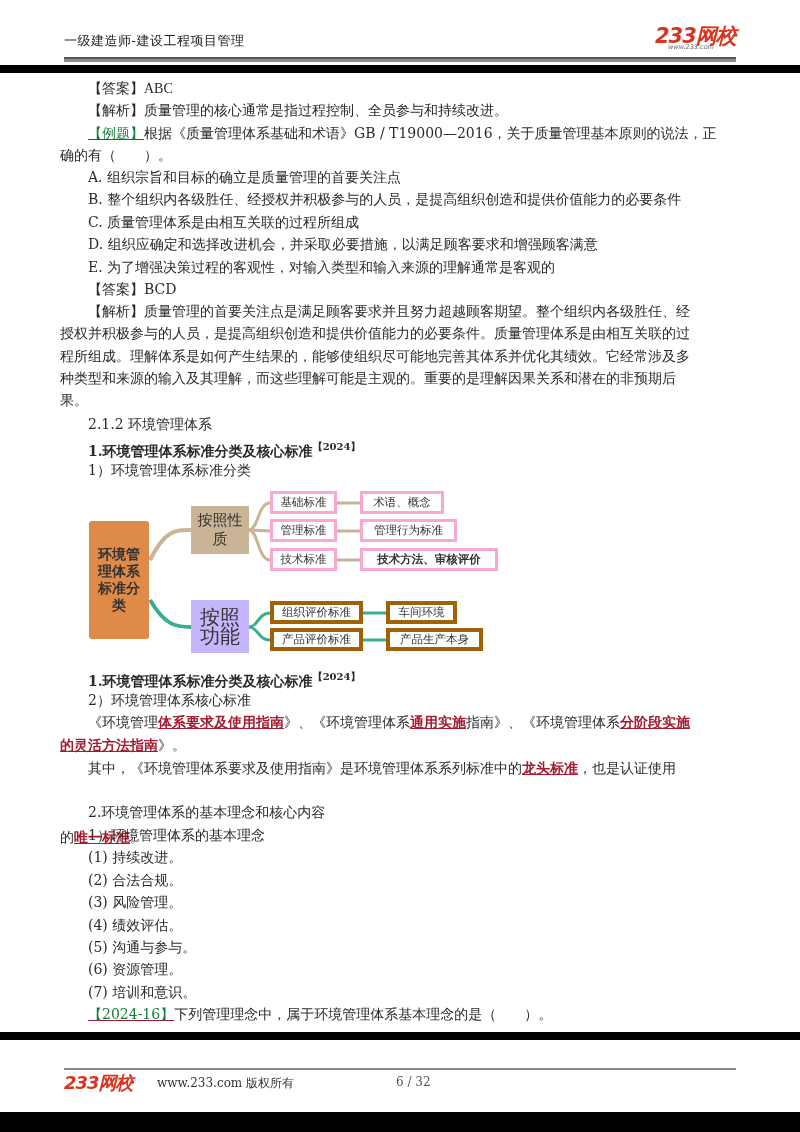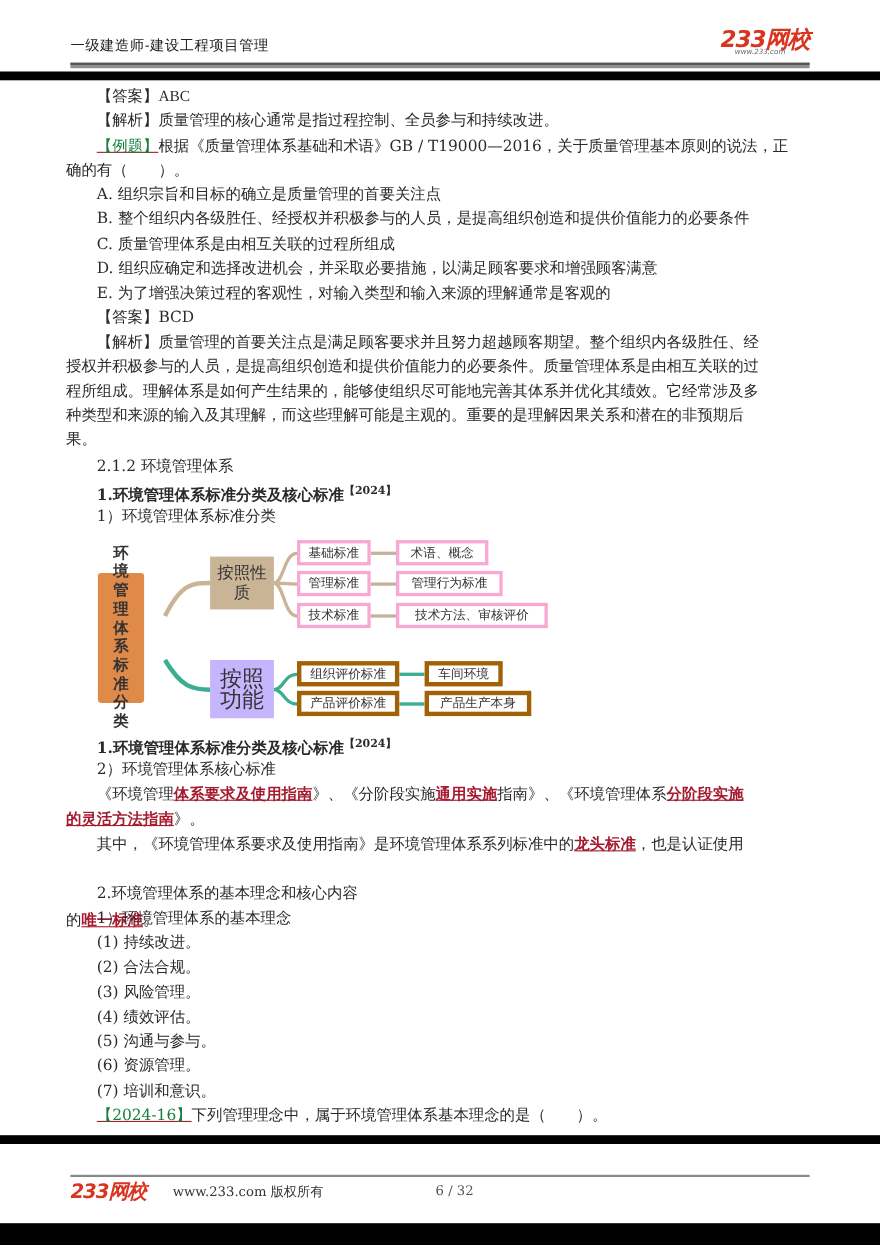--- a/index.html
+++ b/index.html
@@ -21,21 +21,21 @@
   .ind { left: 88px; }
   .opt { left: 88px; }
   .red-tag { color: #15803d; text-decoration: underline; text-decoration-color: #a51c30; }
   .hl { color: #a51c30; font-weight: bold; text-decoration: underline; }
   .bold { font-weight: bold; }
   .sup { font-size: 10px; vertical-align: super; font-weight: bold; }
 
   
   .mm { font-family: "DejaVu Sans", sans-serif; }
   .mm-box { position: absolute; box-sizing: border-box; display: flex; align-items: center; justify-content: center; text-align: center; color: #333; }
-  .root { left: 89px; top: 521px; width: 42px; height: 118px; background: #e08a4a; border-radius: 3px; font-weight: bold; font-size: 14px; line-height: 17px; padding: 0 8px; }
+  .root { left: 89px; top: 521px; width: 60px; height: 118px; background: #e08a4a; border-radius: 3px; font-weight: bold; font-size: 14px; line-height: 17px; padding: 0 8px; }
   .mid-a { left: 191px; top: 506px; width: 58px; height: 48px; background: #c9b496; font-size: 15px; line-height: 19px; }
   .mid-b { left: 191px; top: 600px; width: 58px; height: 53px; background: #c4b5fd; font-size: 20px; line-height: 19px; }
   .leaf-a { background: #fff; border: 3px solid #f9a8d4; font-size: 11.5px; height: 23px; }
   .leaf-b { background: #fff; border: 4px solid #a16207; font-size: 11.5px; height: 23px; }
   .footer-rule { left: 64px; top: 1068px; width: 672px; height: 2px; background: #888; }
   .foot-logo { left: 64px; top: 1071px; font-size: 18px; letter-spacing: -1px; }
   .foot-text { left: 157px; top: 1075px; font-size: 12px; color: #333; }
   .foot-page { left: 396px; top: 1075px; font-size: 12px; color: #555; }
 </style>
 </head>
@@ -106,35 +106,35 @@
   <div class="mm-box root">环境管理体系标准分类</div>
   <div class="mm-box mid-a">按照性质</div>
   <div class="mm-box mid-b">按照功能</div>
 
   <div class="mm-box leaf-a" style="left:270px;top:491px;width:67px;">基础标准</div>
   <div class="mm-box leaf-a" style="left:270px;top:519px;width:67px;">管理标准</div>
   <div class="mm-box leaf-a" style="left:270px;top:548px;width:67px;">技术标准</div>
 
   <div class="mm-box leaf-a" style="left:360px;top:491px;width:84px;text-align:center;">术语、概念</div>
   <div class="mm-box leaf-a" style="left:360px;top:519px;width:97px;">管理行为标准</div>
-  <div class="mm-box leaf-a" style="left:360px;top:548px;width:138px;">技术方法、审核评价</div>
+  <div class="mm-box leaf-a" style="left:360px;top:548px;width:138px;font-weight:bold;">技术方法、审核评价</div>
 
   <div class="mm-box leaf-b" style="left:270px;top:601px;width:93px;">组织评价标准</div>
   <div class="mm-box leaf-b" style="left:270px;top:628px;width:93px;">产品评价标准</div>
 
   <div class="mm-box leaf-b" style="left:386px;top:601px;width:71px;">车间环境</div>
   <div class="mm-box leaf-b" style="left:386px;top:628px;width:97px;">产品生产本身</div>
 </div>
 
 <div class="abs line ind bold" style="top:666px;">
   <span>1.环境管理体系标准分类及核心标准</span><span class="sup">【2024】</span>
 </div>
 <div class="abs line ind" style="top:689px;">2）环境管理体系核心标准</div>
 <div class="abs line ind" style="top:711px;">
-  <span>《环境管理</span><span class="hl">体系要求及使用指南</span><span>》、《分阶段实施</span><span class="hl">通用实施</span><span>指南》、《环境管理体系</span><span class="hl">分阶段实施</span>
+  <span>《环境管理</span><span class="hl">体系要求及使用指南</span><span>》、《环境管理体系</span><span class="hl">通用实施</span><span>指南》、《环境管理体系</span><span class="hl">分阶段实施</span>
 </div>
 <div class="abs line" style="top:734px;">
   <span class="hl">的灵活方法指南</span><span>》。</span>
 </div>
 
 <div class="abs line ind" style="top:757px;">
   <span>其中，《环境管理体系要求及使用指南》是环境管理体系系列标准中的</span><span class="hl">龙头标准</span><span>，也是认证使用</span>
 </div>
 <div class="abs line" style="top:826px;">
   <span>的</span><span class="hl">唯一标准</span><span>。</span>

